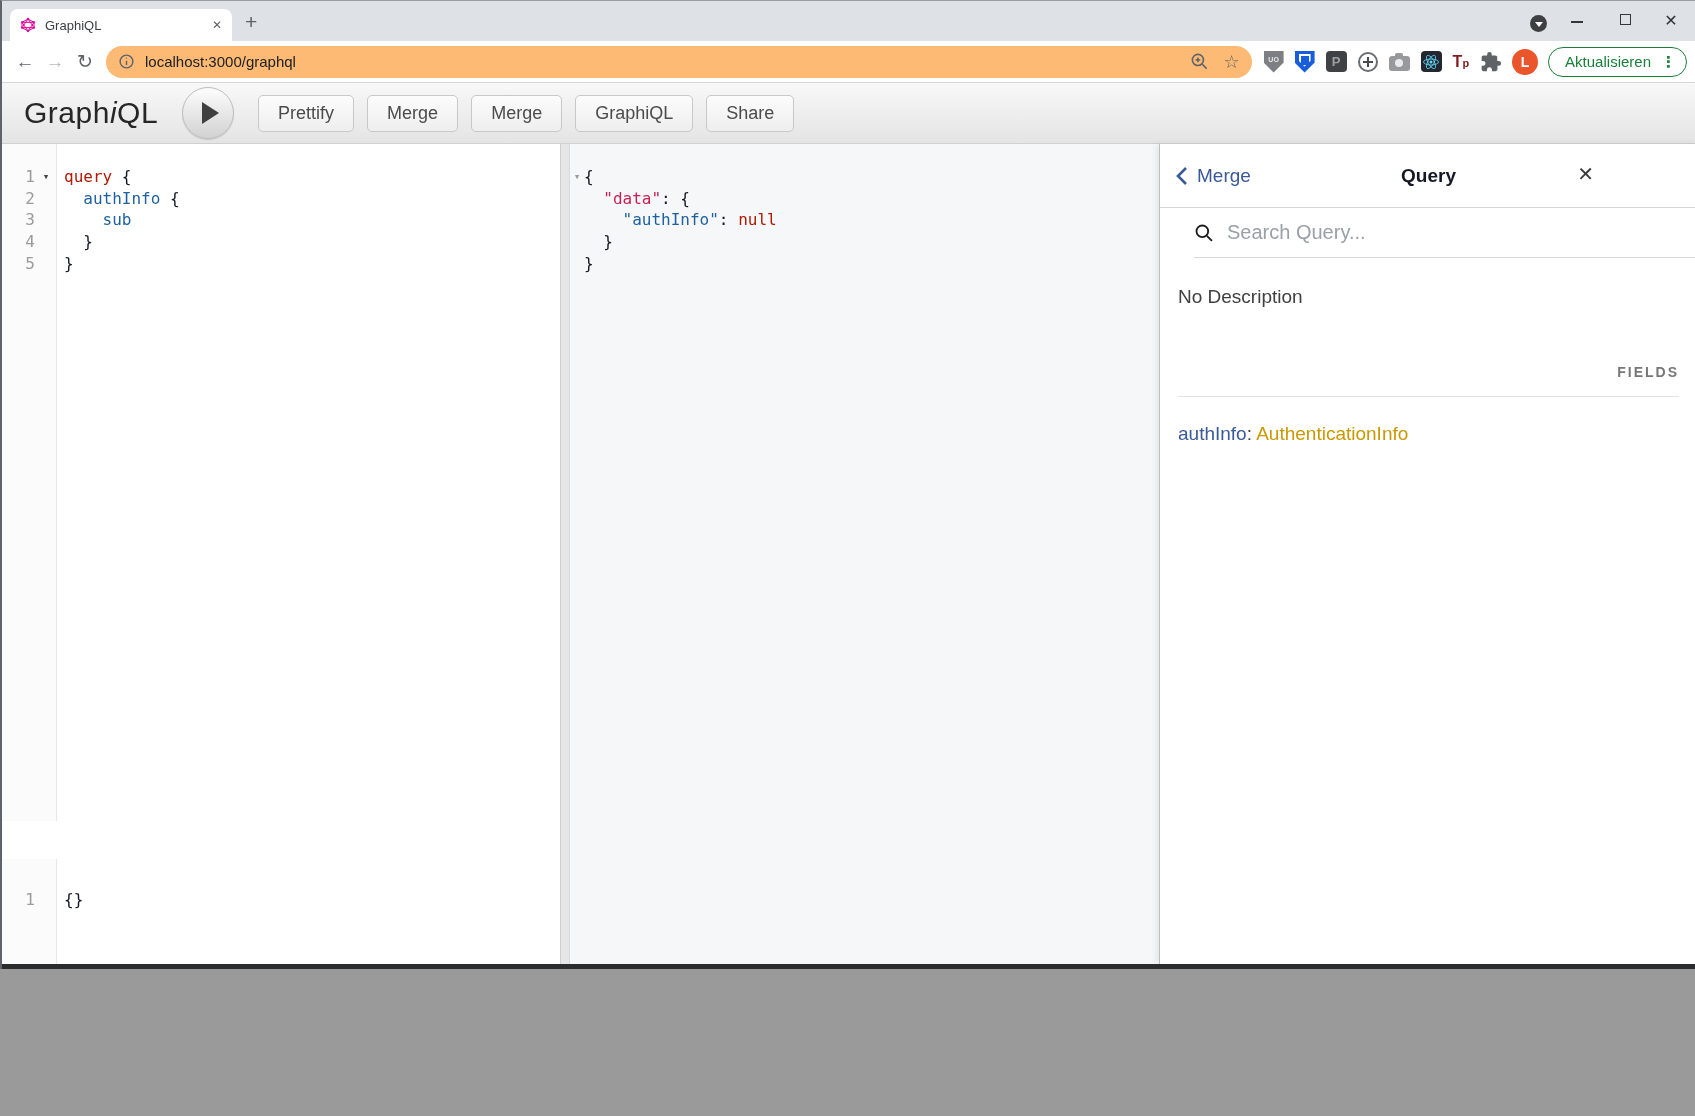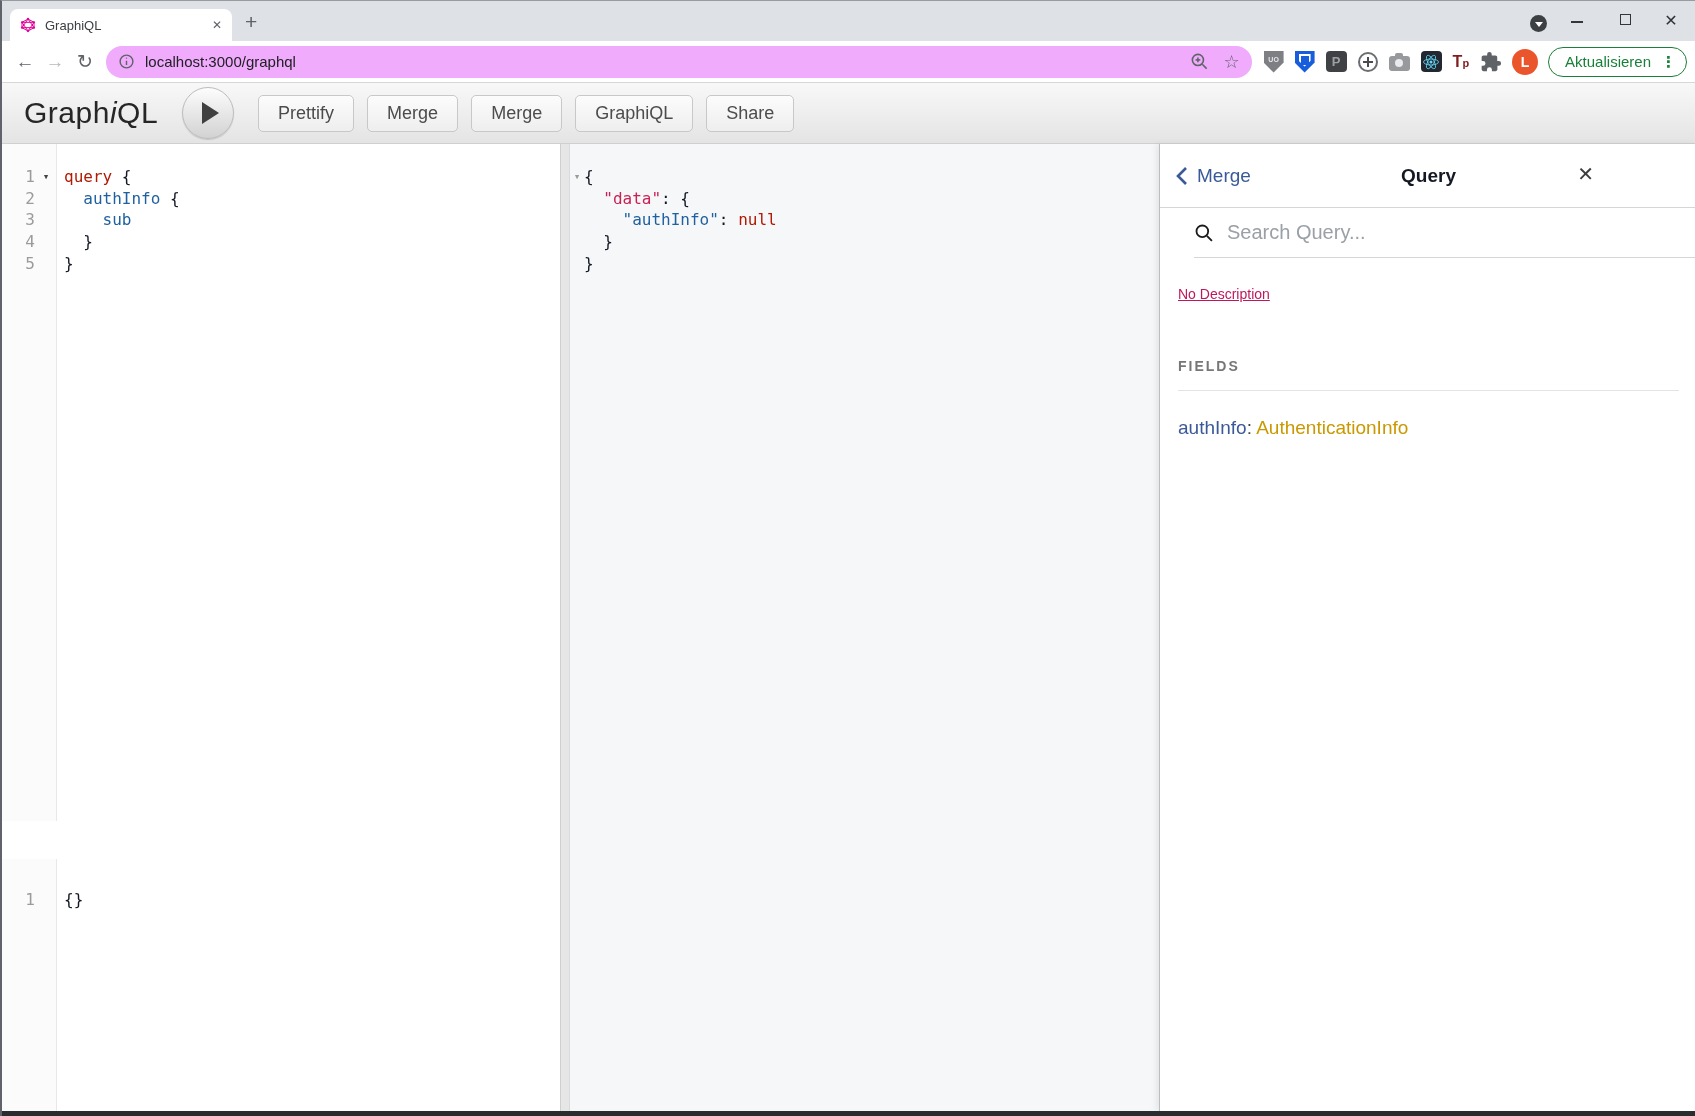--- a/index.html
+++ b/index.html
@@ -1,17 +1,17 @@
 <!DOCTYPE html>
 <html><head>
 <meta charset="utf-8">
 <style>
   * { margin:0; padding:0; box-sizing:border-box; }
   body { background:#9a9a9a; font-family:"Liberation Sans","DejaVu Sans",sans-serif; }
-  .screen { position:relative; width:1695px; height:1116px; background:#fff; overflow:hidden;
+  .screen { position:relative; width:1695px; height:969px; background:#fff; overflow:hidden;
             border-left:2px solid #60646a; border-top:1px solid #989ba0; }
 
   
   .titlebar { position:absolute; top:0; left:0; right:0; height:40px; background:#dee1e6; }
   .tab { position:absolute; left:8px; top:8px; width:222px; height:32px; background:#fff;
          border-radius:8px 8px 0 0; display:flex; align-items:center; padding:0 10px; }
   .tab-title { margin-left:9px; font-size:13px; color:#3c4043; flex:1; white-space:nowrap; overflow:hidden; }
   .tab-close { font-size:12px; color:#5f6368; cursor:default; }
   .newtab { position:absolute; left:243px; top:9px; font-size:21px; font-weight:300; color:#5f6368; }
   .tabsearch { position:absolute; left:1528px; top:14px; width:17px; height:17px; border-radius:50%;
@@ -21,21 +21,21 @@
   .win-btn { position:absolute; top:0; width:34px; height:32px; display:flex; align-items:center; justify-content:center; }
   .wb-min { left:1558px; } .wb-min .bar { width:12px; height:2px; background:#33373b; margin-top:10px; }
   .wb-max { left:1606px; } .wb-max .box { width:11px; height:11px; border:1.5px solid #33373b; margin-top:4px; }
   .wb-close { left:1652px; font-size:16px; color:#2f3337; padding-top:6px; }
 
   .addressbar { position:absolute; top:40px; left:0; right:0; height:42px; background:#fff;
                 border-bottom:1px solid #d5d7da; display:flex; align-items:center; }
   .nav-ic { width:30px; text-align:center; font-size:19px; color:#5f6368; }
   .nav-ic.disabled { color:#b6b9bd; }
   .nav-back { margin-left:8px; }
-  .omnibox { flex:1; height:32px; margin-left:6px; background:#f0abfc; border-radius:16px;
+  .omnibox { flex:1; height:32px; margin-left:6px; background:#fdba74; border-radius:16px;
              display:flex; align-items:center; padding:0 12px; min-width:0; }
   .url-text { margin-left:10px; font-size:15px; color:#202124; }
   .omni-spacer { flex:1; }
   .omni-right { display:flex; align-items:center; gap:14px; }
   .star { font-size:18px; color:#5f6368; }
   .ext-row { display:flex; align-items:center; gap:11px; margin:0 10px 0 12px; }
   .shield { width:20px; height:22px; clip-path:polygon(0 0,100% 0,100% 55%,50% 100%,0 55%);
             display:flex; align-items:flex-start; justify-content:center; }
   .shield.ublock { background:#7d7f82; color:#e8e8e8; font-size:7px; font-weight:bold; padding-top:5px; }
   .shield.bw { background:#175DDC; position:relative; }
@@ -117,23 +117,23 @@
                  display:flex; align-items:center; }
   .doc-back { margin-left:16px; color:#3B5998; font-size:19px; display:flex; align-items:center; gap:9px; z-index:2; }
   .doc-title { position:absolute; left:0; right:0; text-align:center; font-weight:bold; font-size:19px; color:#141823; }
   .doc-close { position:absolute; right:103px; top:18px; font-size:20px; color:#3c3c3c; z-index:2; }
   .docs-search { height:50px; border-bottom:1px solid #d6d6d6; margin-left:34px;
                  display:flex; align-items:center; gap:13px; }
   .docs-search input { border:none; outline:none; background:transparent; font-size:20px; color:#333;
                        flex:1; font-family:"Liberation Sans","DejaVu Sans",sans-serif; }
   .docs-search input::placeholder { color:#9aa0a6; }
   .docs-body { padding:28px 18px 0 18px; }
-  .no-desc { font-size:14px; color:#be185d;text-decoration:underline; }
+  .no-desc { font-size:19px; color:#404040; }
   .fields-h { margin-top:56px; font-size:14px; font-weight:bold; letter-spacing:2px; color:#777;
-              padding-bottom:16px; border-bottom:1px solid #e3e3e3; }
+              padding-bottom:16px; border-bottom:1px solid #e3e3e3;text-align:right; }
   .field-row { margin-top:26px; font-size:19px; }
   .field-name { color:#3B5998; }
   .field-sep { color:#444; }
   .type-name { color:#CA9800; }
   .field-desc { margin-top:20px; margin-left:7px; font-size:19px; color:#85898f; }
 
   .bottom-strip { position:absolute; left:0; right:0; bottom:0; height:5px; background:#2a2c2e; }
 </style>
 </head>
 <body>

